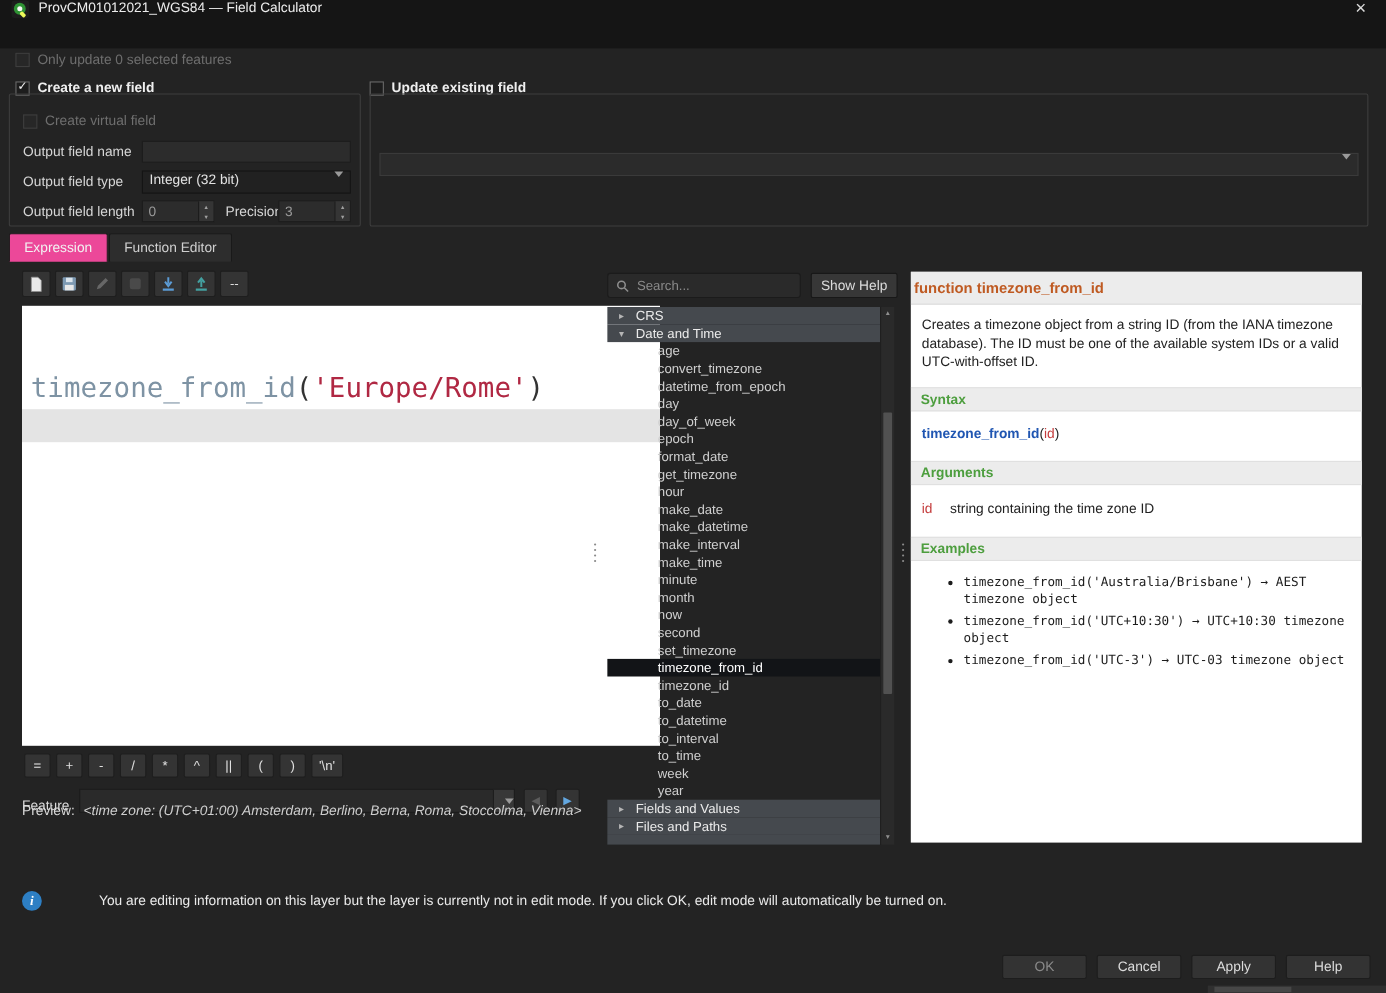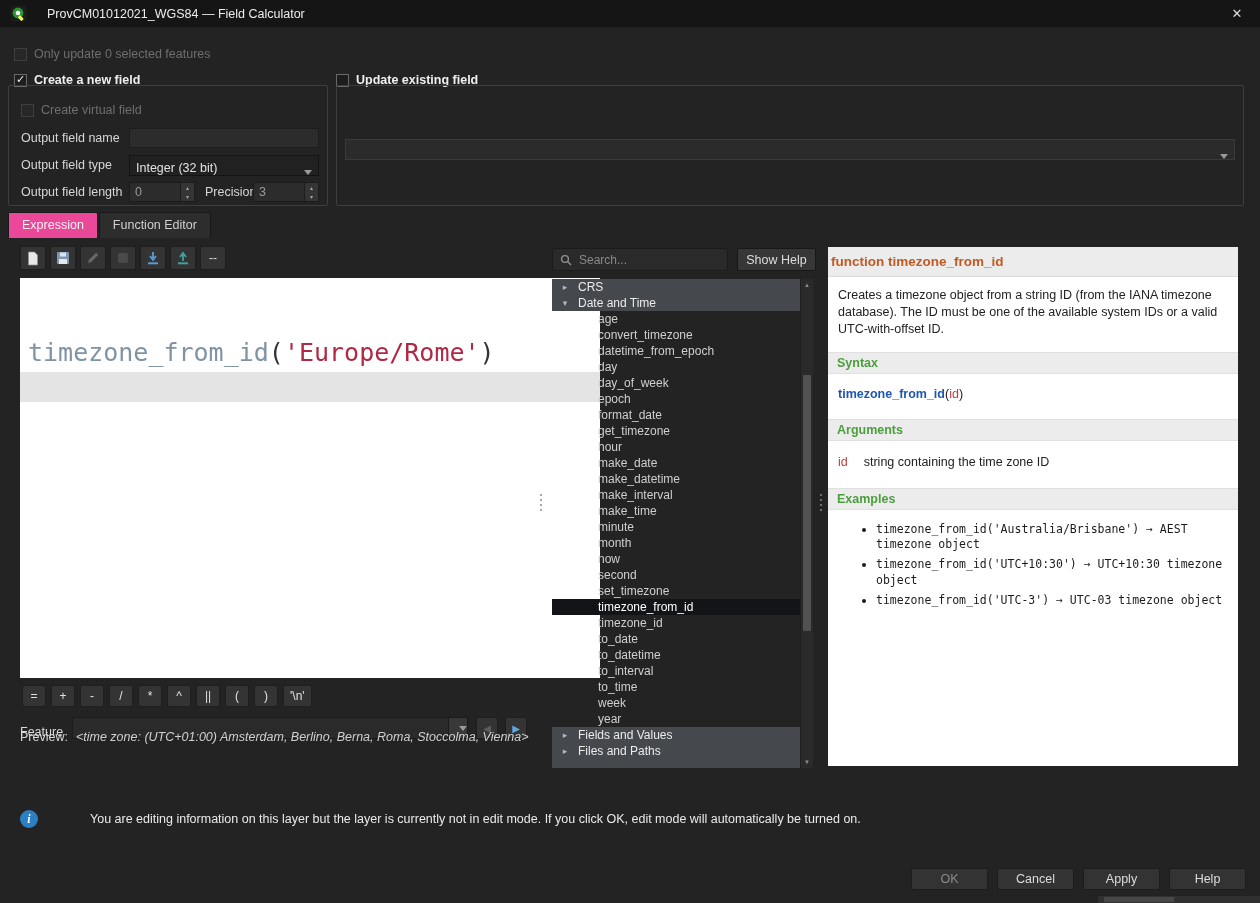--- a/index.html
+++ b/index.html
@@ -1,22 +1,22 @@
 <!DOCTYPE html>
 <html><head>
 <meta charset="utf-8">
 <style>
   html,body{margin:0;padding:0}
   body{width:1260px;height:903px;position:relative;background:#232323;color:#d9d9d9;
        font-family:"Liberation Sans",sans-serif;font-size:12.5px;overflow:hidden}
   button{font-family:inherit}
 
   
-  .titlebar{position:absolute;top:0;left:0;right:0;height:27px;background:#151515;
-            display:flex;align-items:center;gap:20px;padding:0 10px;box-sizing:border-box}
+  .titlebar{position:absolute;top:0;left:0;right:0;height:44px;background:#151515;
+            display:flex;align-items:flex-start;gap:8px;padding:0 10px;box-sizing:border-box}
   .app-icon{width:17px;height:17px;display:flex;align-items:center;justify-content:center}
   .win-title{flex:1;color:#ececec}
   .close-btn{width:26px;text-align:center;color:#dcdcdc;font-size:13px}
 
   
   .row{position:absolute;display:flex;align-items:center;gap:7px}
   .cb{width:13px;height:13px;border:1px solid #6a6a6a;background:#1d1d1d;display:inline-flex;
       align-items:center;justify-content:center;flex:none;box-sizing:border-box}
   .cb .check{color:#f0f0f0;font-size:11px;line-height:1;margin-top:-1px}
   .cb.disabled{border-color:#3e3e3e;background:#272727}
@@ -28,21 +28,21 @@
 
   
   .groupbox{position:absolute;border:1px solid #3e3e3e;border-radius:2px;box-sizing:border-box}
   .left-group{left:8px;top:85px;width:320px;height:121px}
   .right-group{left:336px;top:85px;width:908px;height:121px}
   .virtual-row{position:absolute;left:12px;top:17px;display:flex;align-items:center;gap:7px}
   .fl{position:absolute;left:12px;height:20px;line-height:20px;color:#d6d6d6}
   .fl.name{top:42px}.fl.type{top:69px}.fl.len{top:96px}.fl.prec{left:196px;top:96px}
   .txt-input{position:absolute;left:120px;top:42px;width:190px;height:20px;background:#2c2c2c;
              border:1px solid #1c1c1c;color:#ddd;box-sizing:border-box;padding:0 5px;font:inherit;outline:none}
-  .combo{background:#212121;border:1px solid #141414;display:flex;align-items:flex-end;
+  .combo{background:#212121;border:1px solid #141414;display:flex;align-items:flex-start;
          padding:0 6px;color:#e2e2e2;box-sizing:border-box}
   .type-combo{position:absolute;left:120px;top:69px;width:190px;height:21px}
   .combo-arr{margin-left:auto;width:0;height:0;border-left:4px solid transparent;
              border-right:4px solid transparent;border-top:5px solid #9a9a9a}
   .big-combo{position:absolute;left:8px;top:53px;right:8px;height:21px;background:#2b2b2b;
              border:1px solid #3a3a3a}
   .spin{position:absolute;height:20px;background:#2c2c2c;border:1px solid #1c1c1c;display:flex;
         align-items:center;padding-left:5px;color:#9a9a9a;box-sizing:border-box}
   .spin.len{left:120px;top:96px;width:66px}
   .spin.prec{left:244px;top:96px;width:66px}

